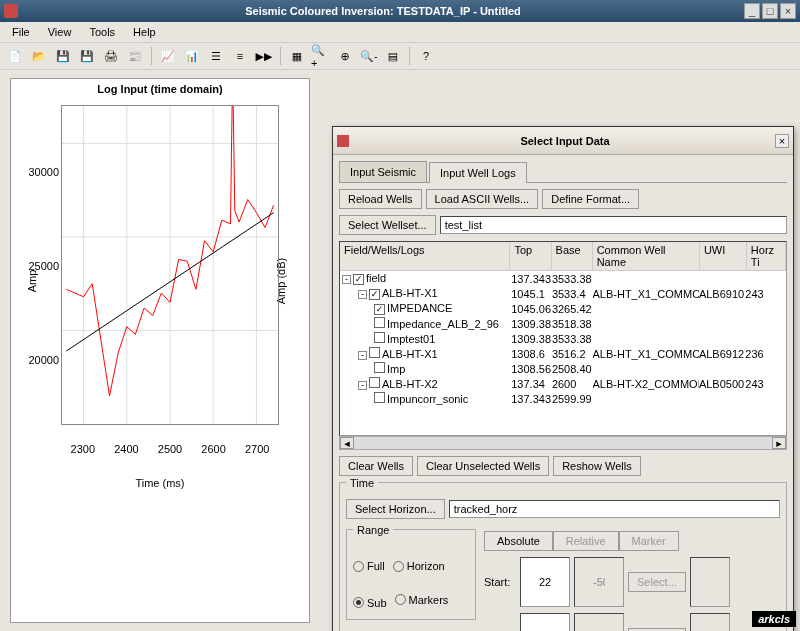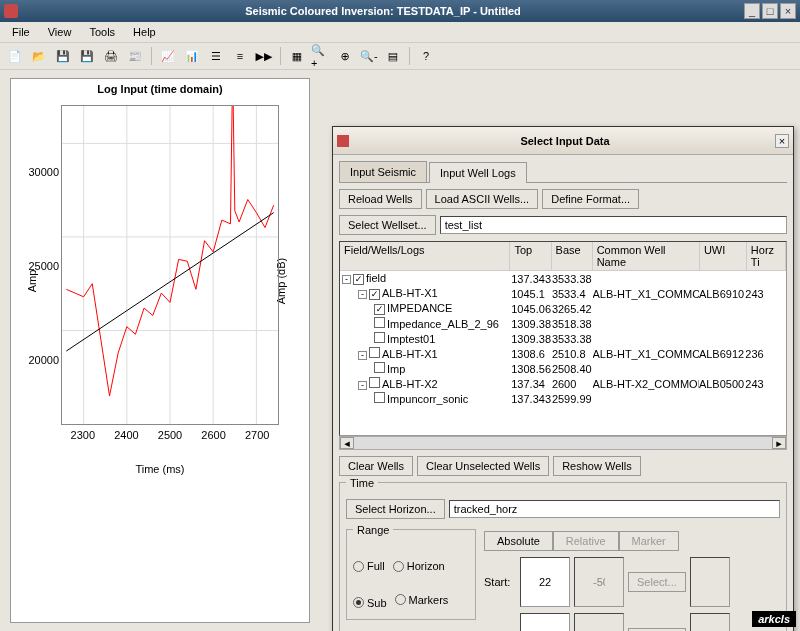--- a/index.html
+++ b/index.html
@@ -20,21 +20,21 @@
 .main { position: relative; height: 565px; background: #e8e4de; }
 
 .chart-panel { position: absolute; left: 10px; top: 8px; width: 300px; height: 545px; background: #fff; border: 1px solid #999; }
 .chart-title { text-align: center; font-weight: bold; padding: 4px; }
 .chart-area { position: relative; margin: 0 30px 0 50px; height: 320px; border: 1px solid #888; }
 .ylabel { position: absolute; left: 10px; top: 170px; transform: rotate(-90deg); }
 .ylabel2 { position: absolute; right: 5px; top: 170px; transform: rotate(-90deg); }
 .xlabel { text-align: center; margin-top: 20px; }
 .yticks { position: absolute; left: 18px; top: 28px; width: 30px; text-align: right; }
 .yticks div { position: absolute; right: 0; }
-.xticks { position: relative; margin: 4px 30px 0 50px; height: 14px; text-decoration: underline; }
+.xticks { position: relative; margin: 18px 30px 0 50px; height: 14px; text-decoration: underline; }
 .xticks span { position: absolute; transform: translateX(-50%); }
 svg.plot { position: absolute; inset: 0; width: 100%; height: 100%; }
 
 .dialog { position: absolute; left: 332px; top: 56px; width: 462px; height: 560px; background: #e8e4de; border: 1px solid #333; box-shadow: 2px 2px 6px rgba(0,0,0,0.3); }
 .dlg-title { background: linear-gradient(#f4f0ea, #ddd7cc); height: 28px; display: flex; align-items: center; padding: 0 4px; border-bottom: 1px solid #aaa; }
 .dlg-title .icon { width: 12px; height: 12px; background: #c84848; margin-right: 6px; }
 .dlg-title .t { flex: 1; text-align: center; font-weight: bold; }
 .dlg-title .x { width: 14px; height: 14px; border: 1px solid #999; background: #eee; display: flex; align-items: center; justify-content: center; cursor: pointer; }
 
 .dlg-body { padding: 6px; }
@@ -218,21 +218,21 @@
               <div class="cell" style="width: 175px;"><span class="indent" style="width: 32px;"></span><span class="chk"></span><span>Imptest01</span></div>
               <div class="cell" style="width: 42px;">1309.38</div>
               <div class="cell" style="width: 42px;">3533.38</div>
               <div class="cell" style="width: 110px;"></div>
               <div class="cell" style="width: 48px;"></div>
               <div class="cell" style="width: 40px;"></div>
             </div>
             <div class="tree-row">
               <div class="cell" style="width: 175px;"><span class="indent" style="width: 16px;"></span><span class="tgl">-</span><span class="chk"></span><span>ALB-HT-X1</span></div>
               <div class="cell" style="width: 42px;">1308.6</div>
-              <div class="cell" style="width: 42px;">2510.8</div>
+              <div class="cell" style="width: 42px;">3516.2</div>
               <div class="cell" style="width: 110px;">ALB-HT_X1_COMMON</div>
               <div class="cell" style="width: 48px;">ALB6912</div>
               <div class="cell" style="width: 40px;">236</div>
             </div>
             <div class="tree-row">
               <div class="cell" style="width: 175px;"><span class="indent" style="width: 32px;"></span><span class="chk"></span><span>Imp</span></div>
               <div class="cell" style="width: 42px;">1308.56</div>
               <div class="cell" style="width: 42px;">2508.40</div>
               <div class="cell" style="width: 110px;"></div>
               <div class="cell" style="width: 48px;"></div>

